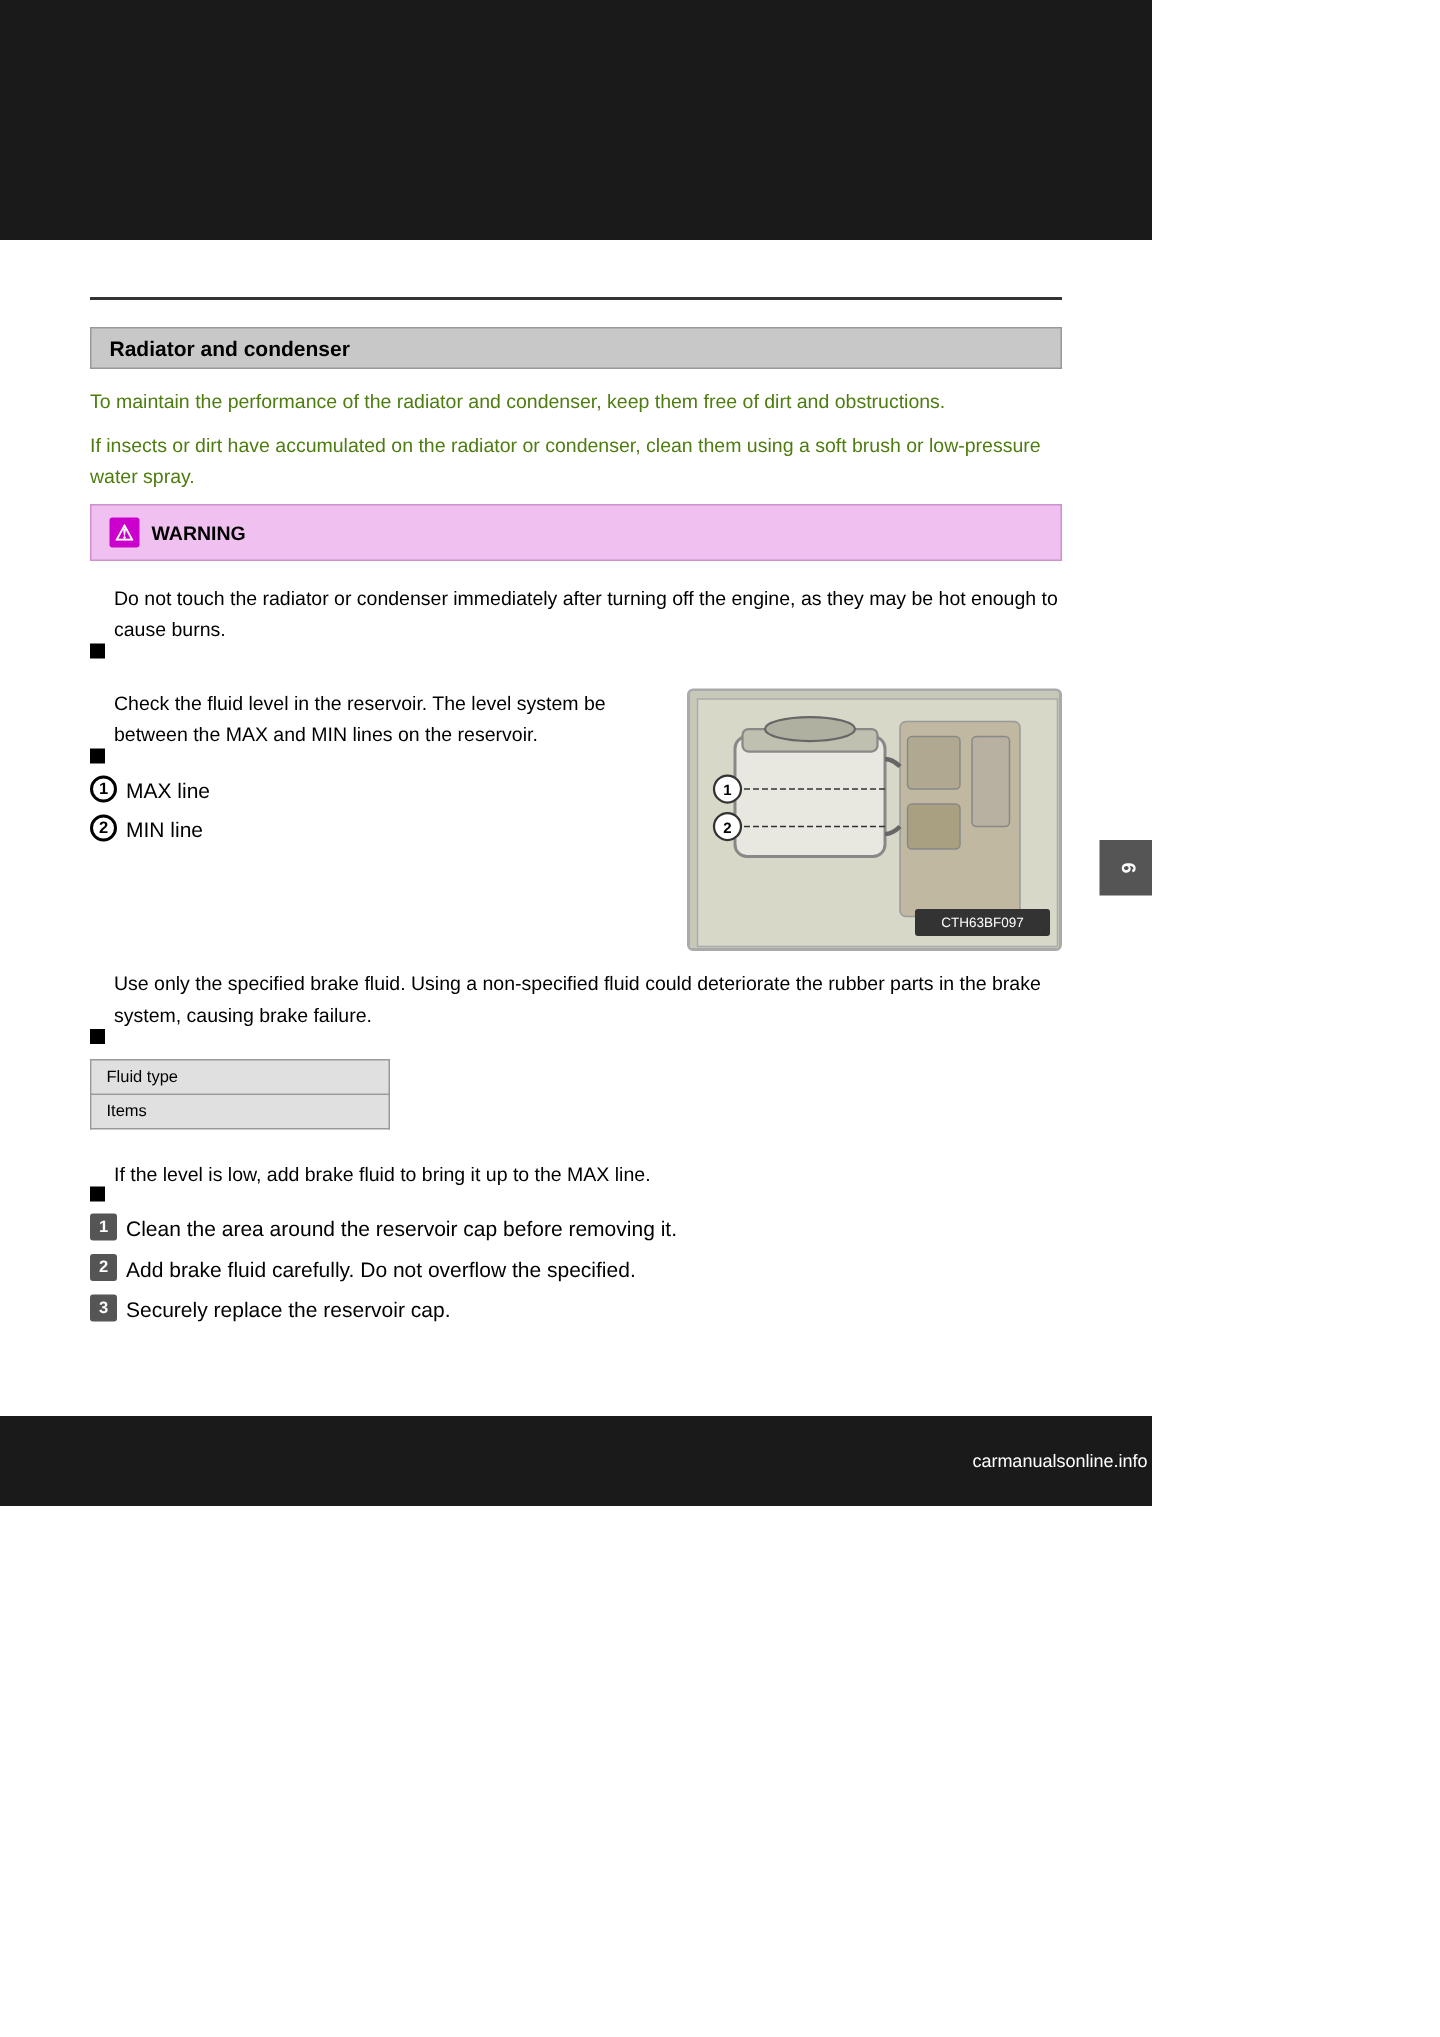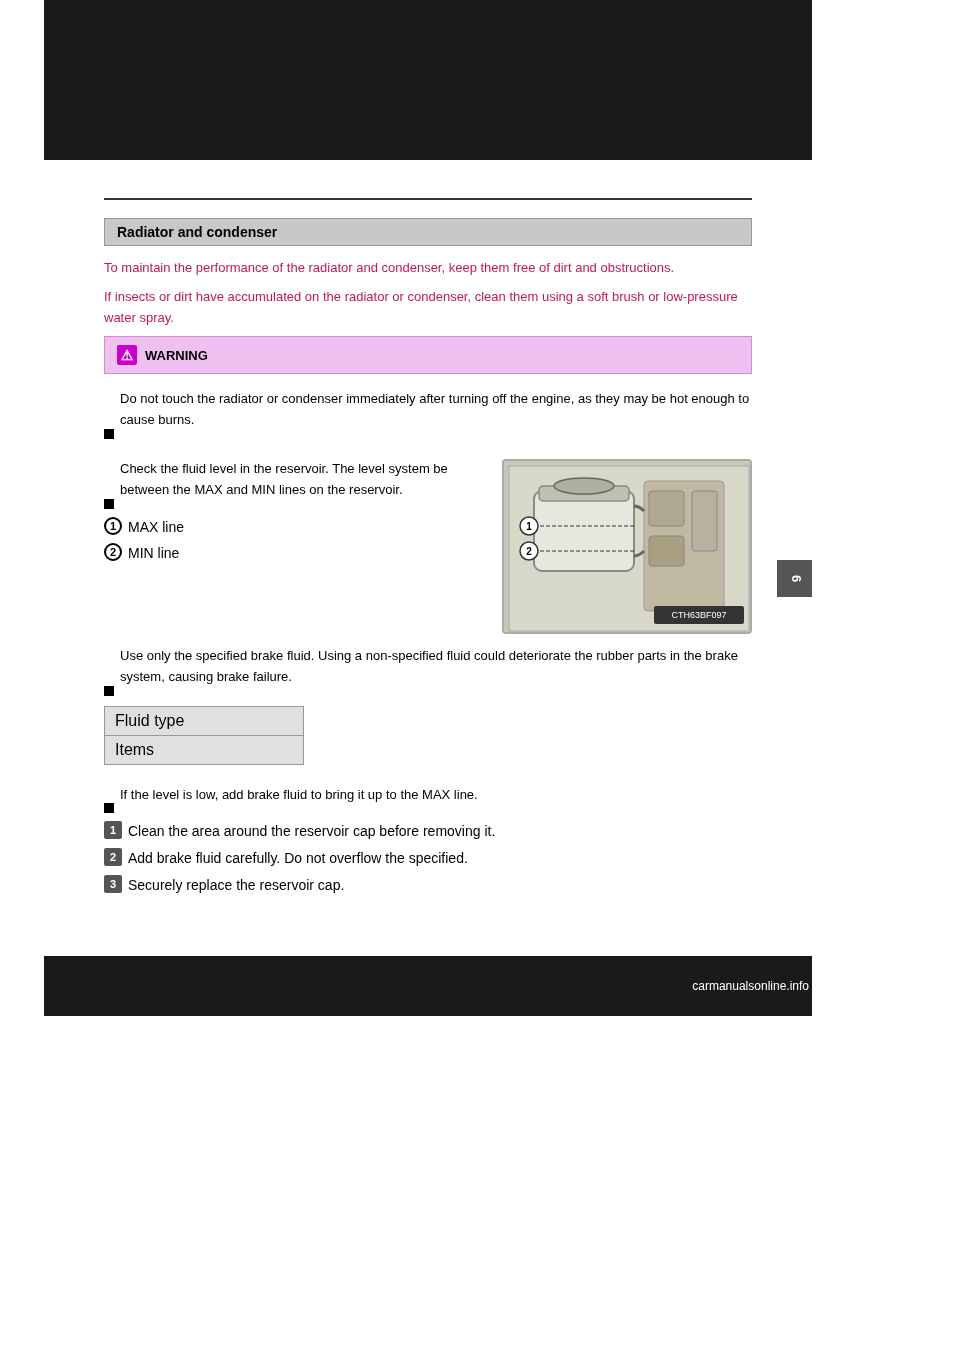--- a/index.html
+++ b/index.html
@@ -12,21 +12,20 @@
       color: #000;
       position: relative;
     }
 
     .page-container {
       width: 768px;
       min-height: 1358px;
       background: #fff;
       position: relative;
       padding: 0;
-      margin-left: 44px;
     }
 
     
     .top-dark {
       width: 100%;
       height: 160px;
       background: #1a1a1a;
     }
 
     
@@ -151,21 +150,21 @@
     
     .fluid-table {
       border-collapse: collapse;
       width: 200px;
       margin: 10px 0;
     }
 
     .fluid-table td {
       border: 1px solid #999;
       padding: 5px 10px;
-      font-size: 16px;
+      font-size: 11px;
       background: #f5f5f5;
     }
 
     .fluid-table td.header-cell {
       background: #e0e0e0;
       font-weight: normal;
     }
 
     
     .section-block {
@@ -236,21 +235,21 @@
       border-radius: 4px;
       position: relative;
       overflow: hidden;
     }
 
     
     p.body-text {
       font-size: 13px;
       line-height: 1.6;
       margin-bottom: 8px;
-      color: #be185d;
+      color: #4d7c0f;
     }
   </style>
 </head>
 <body>
 
 <div class="page-container">
 
   <div class="top-dark"></div>
 
   <div class="main-content">

